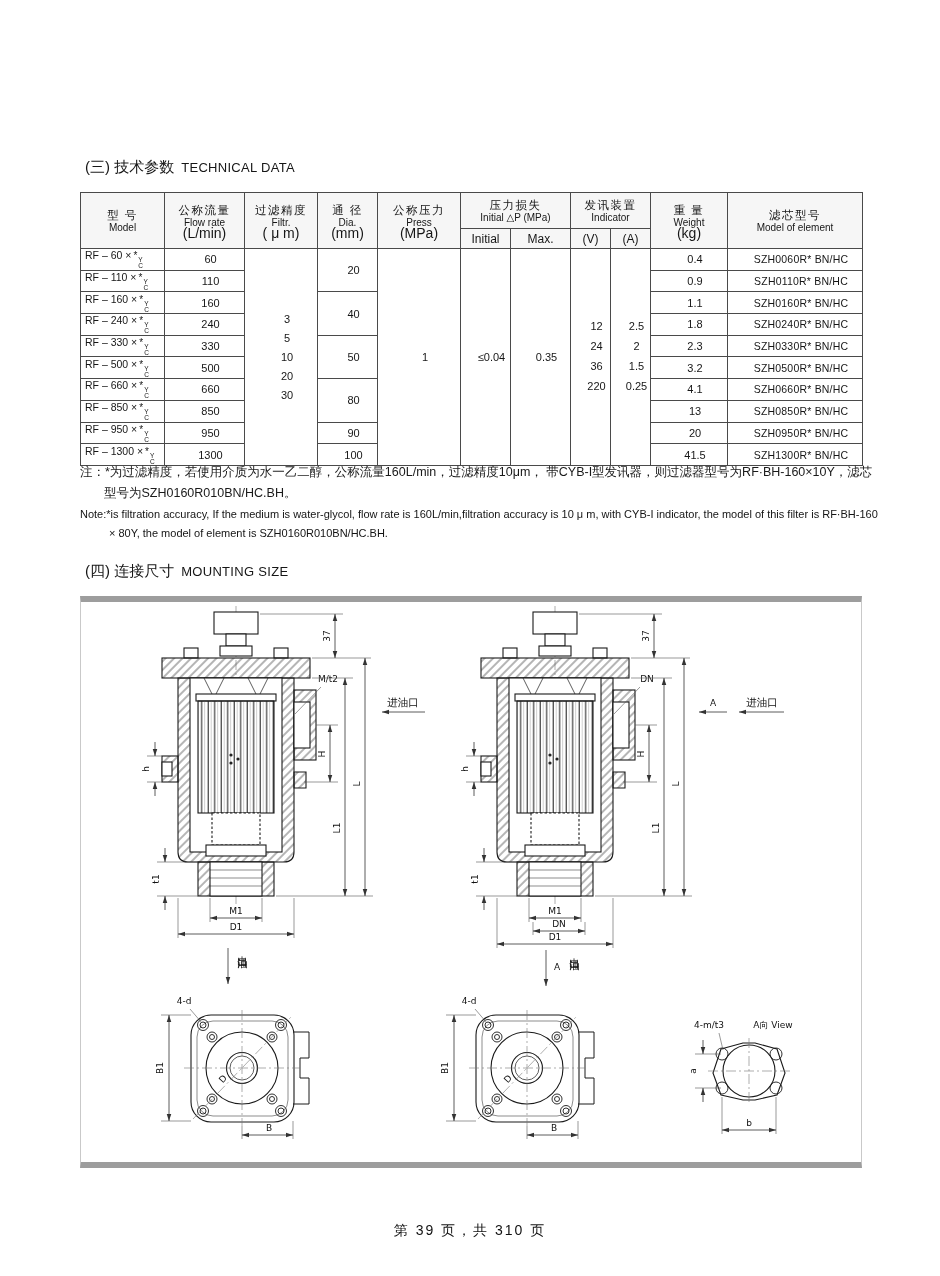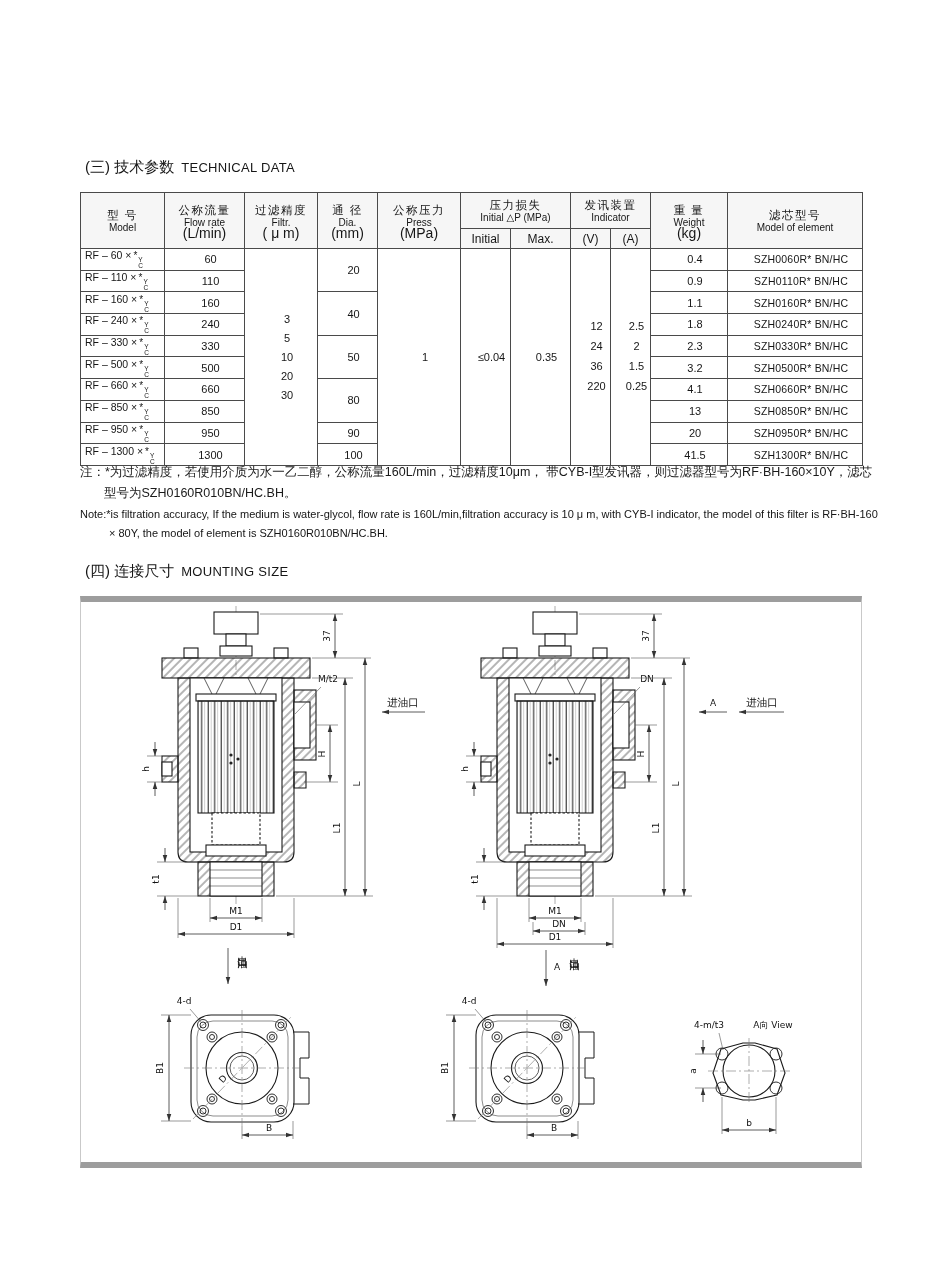--- a/index.html
+++ b/index.html
@@ -484,14 +484,15 @@
           <line class="d" x1="622" y1="500" x2="622" y2="486" marker-end="url(#arr)"></line>
         <text transform="translate(615,469) rotate(-90)">a</text>
         <line class="x" x1="641" y1="495" x2="641" y2="532"></line>
           <line class="x" x1="695" y1="495" x2="695" y2="532"></line>
         <line class="d" x1="641" y1="528" x2="695" y2="528" marker-start="url(#arr)" marker-end="url(#arr)"></line>
         <text transform="translate(668,524)">b</text>
       </g>
     </svg>
   </div>
 
+  <div class="footer">第 39 页，共 310 页</div>
 
 </div>
 
 </body></html>

